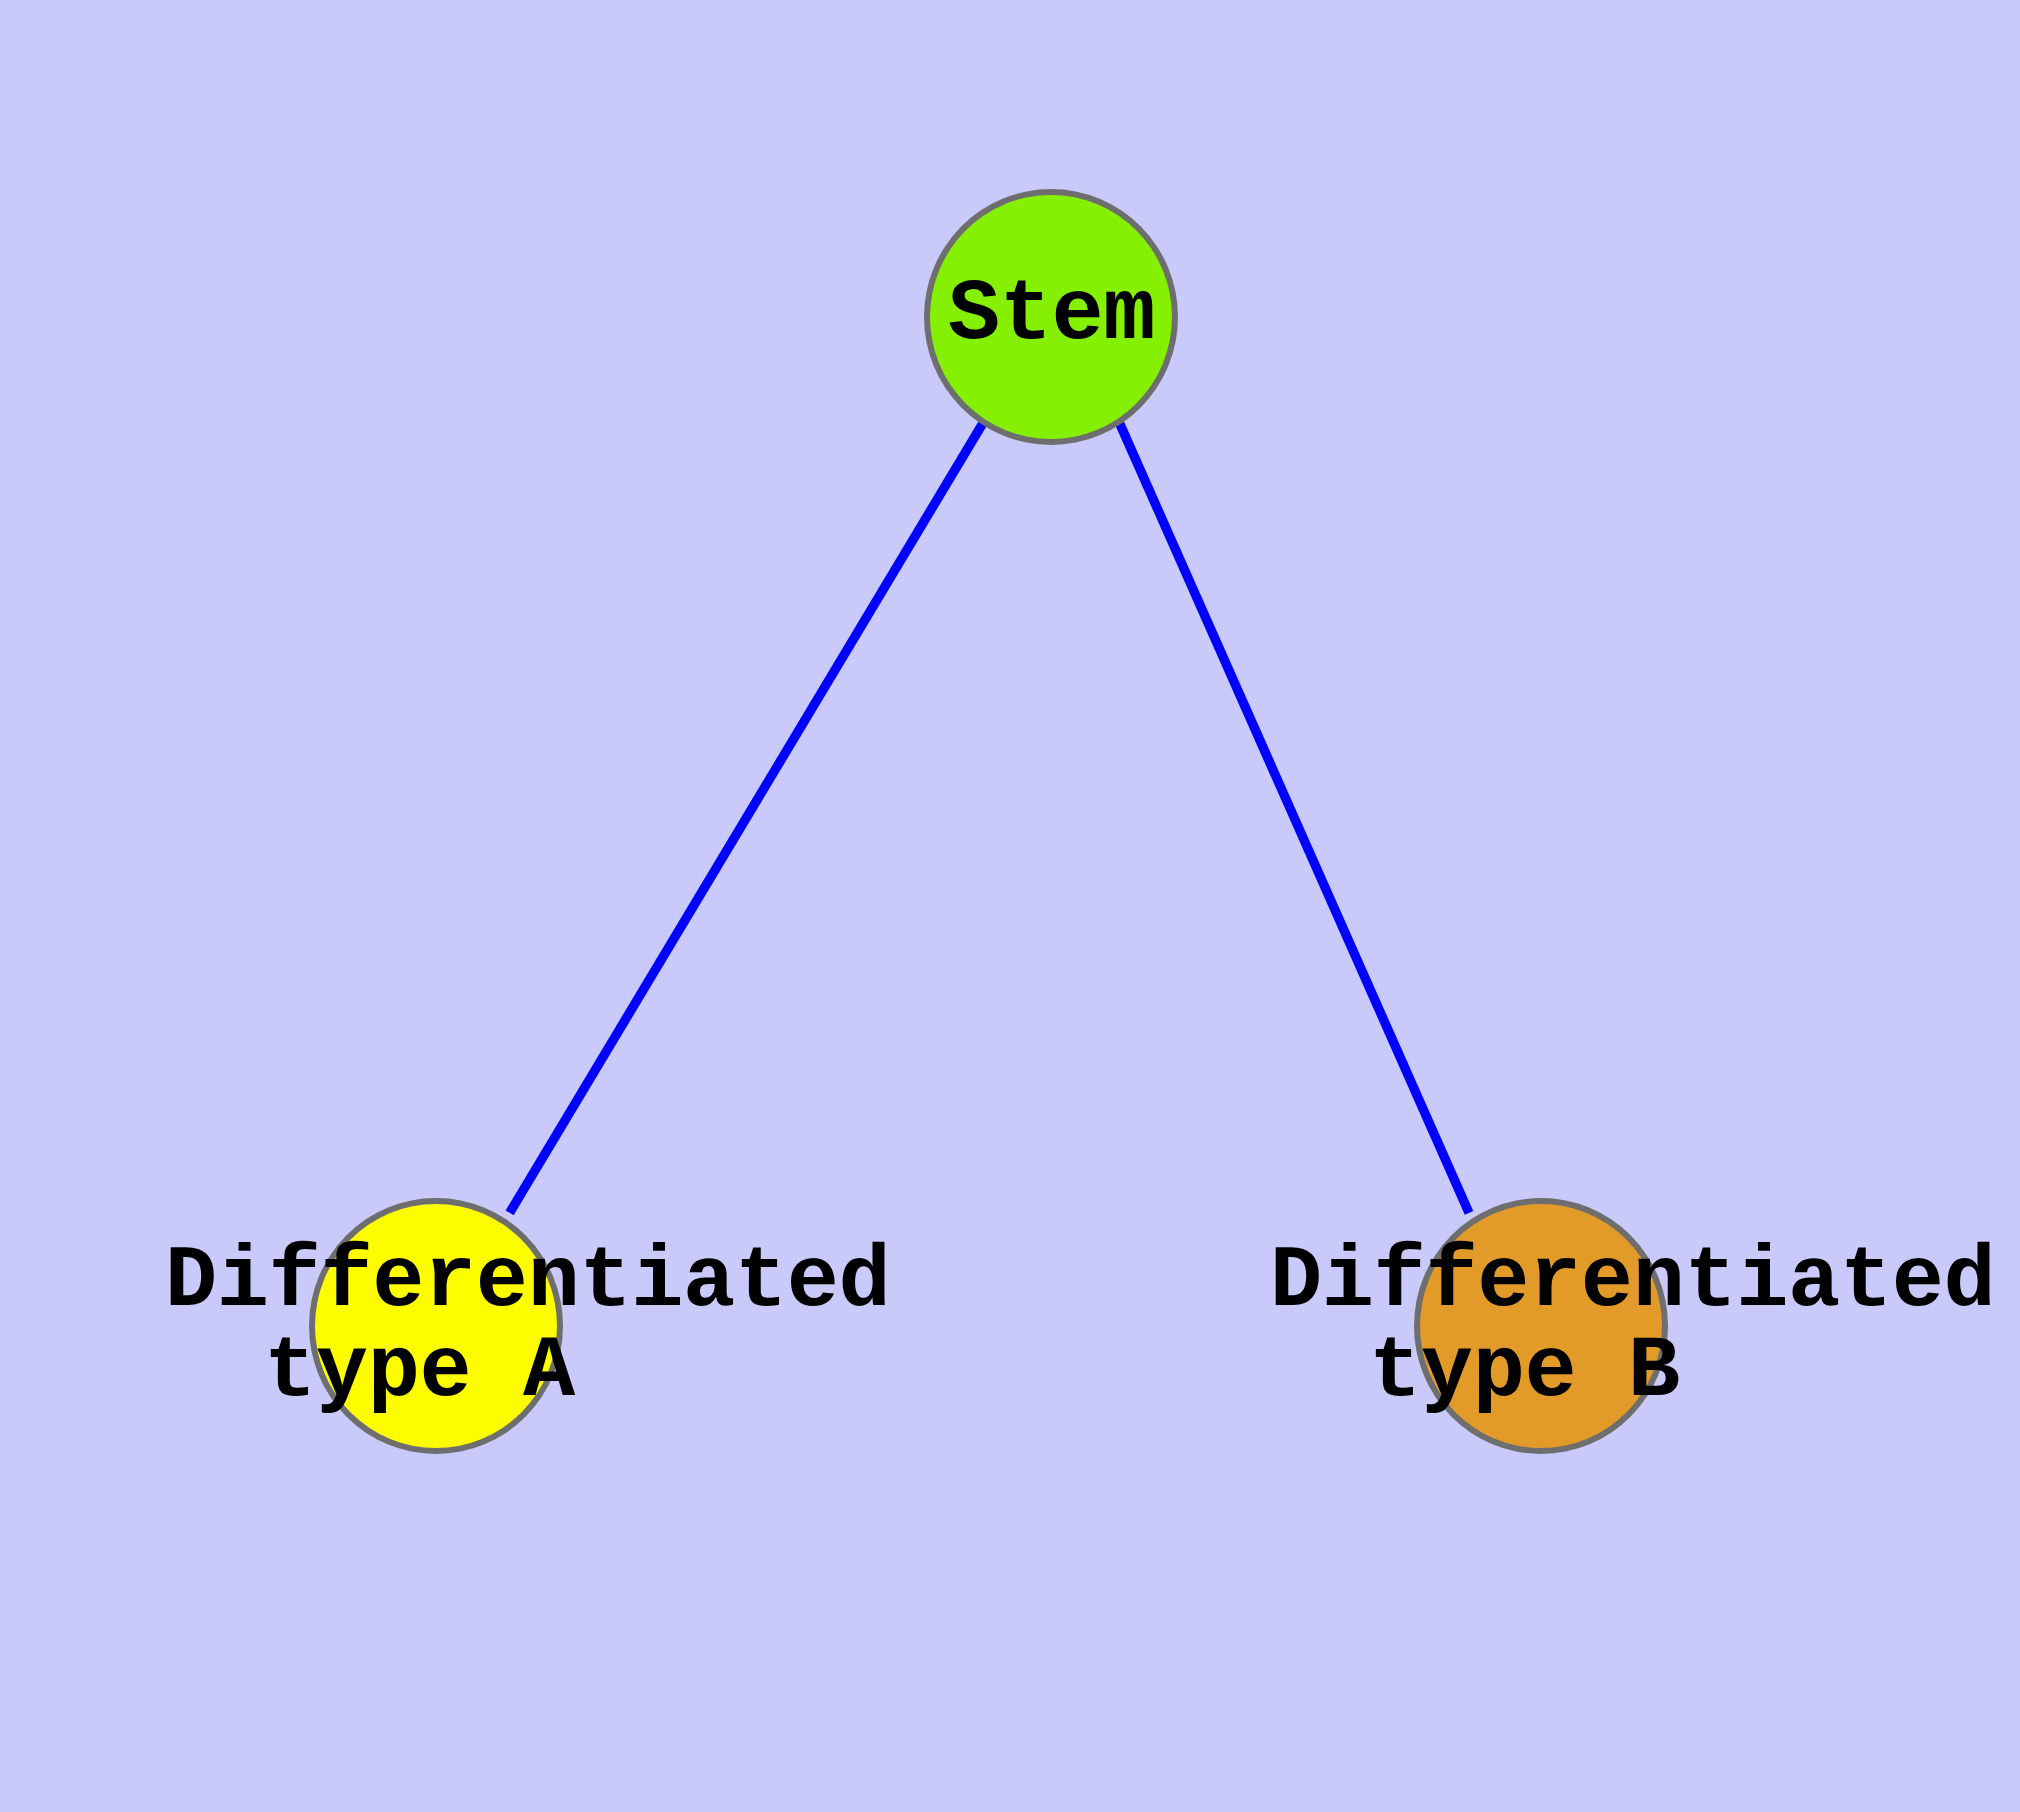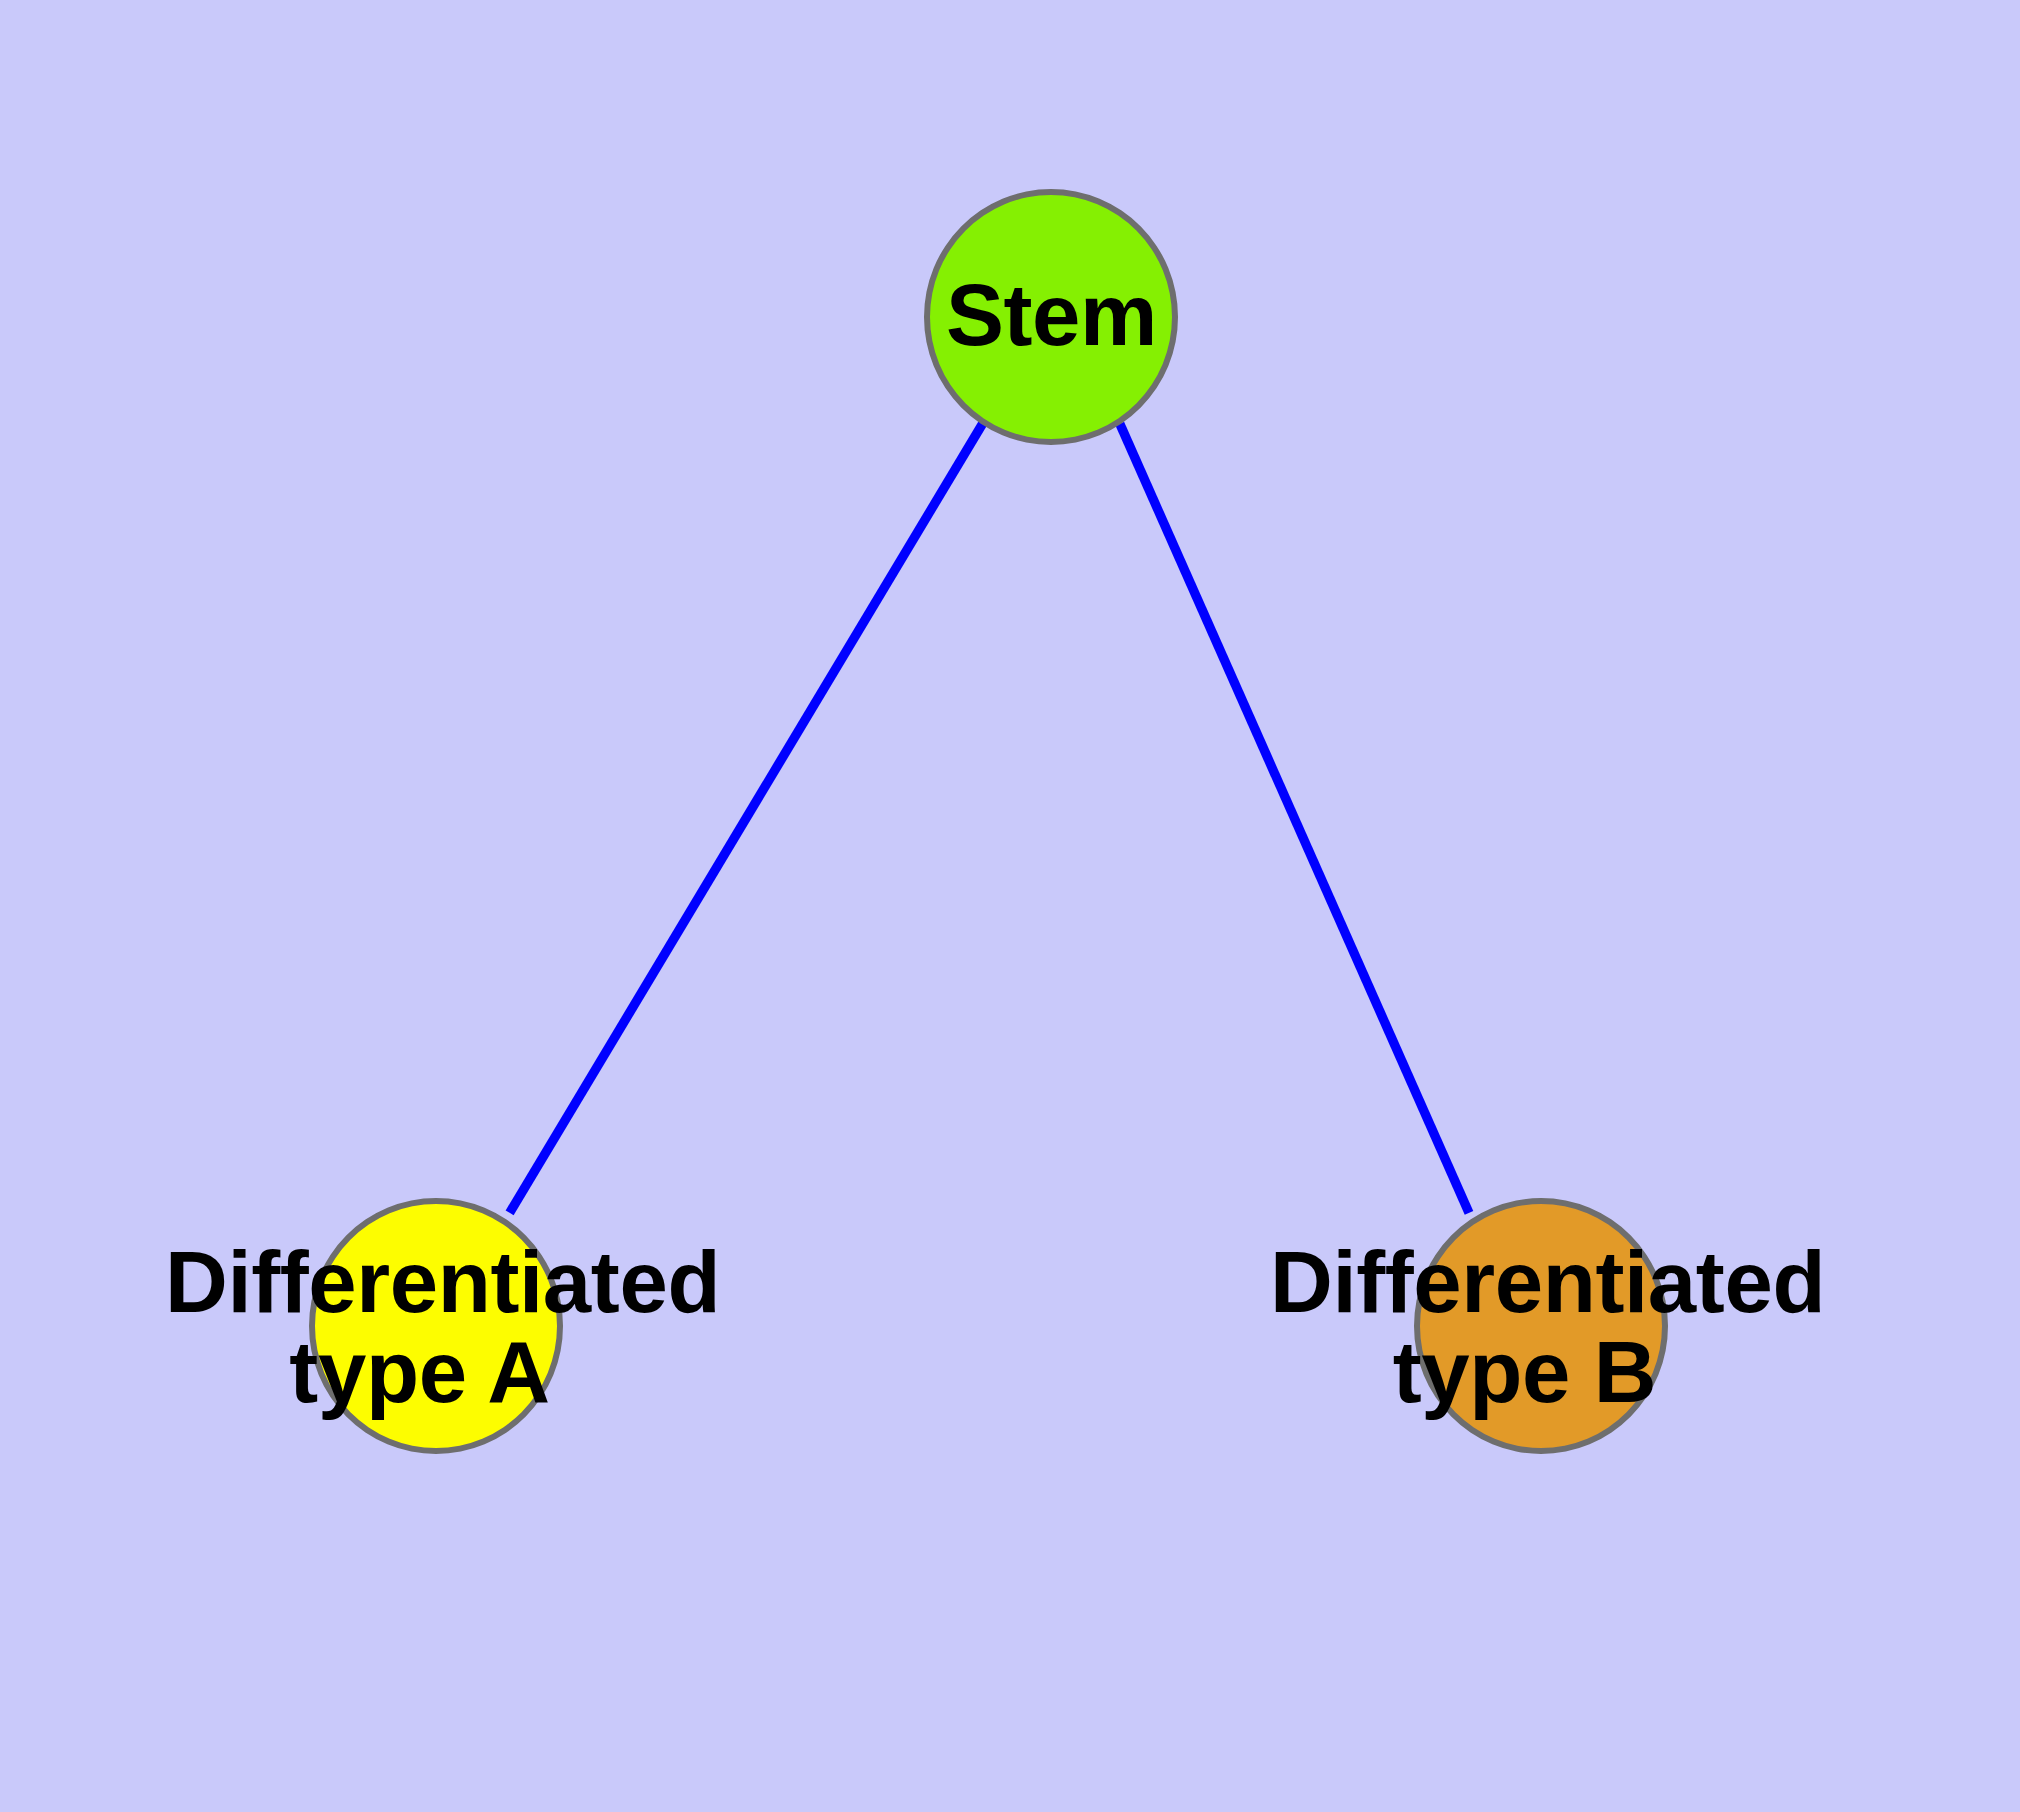--- a/index.html
+++ b/index.html
@@ -6,21 +6,21 @@
     margin: 0;
     padding: 0;
     background: #ffffff;
   }
   #canvas {
     position: relative;
     width: 2021px;
     height: 1812px;
     background: #c9c9fa;
     overflow: hidden;
-    font-family: Liberation Sans, sans-serif;
+    font-family: Liberation Mono, monospace;
   }
   #edge-layer {
     position: absolute;
     left: 0;
     top: 0;
     width: 2021px;
     height: 1812px;
   }
   .node {
     position: absolute;

